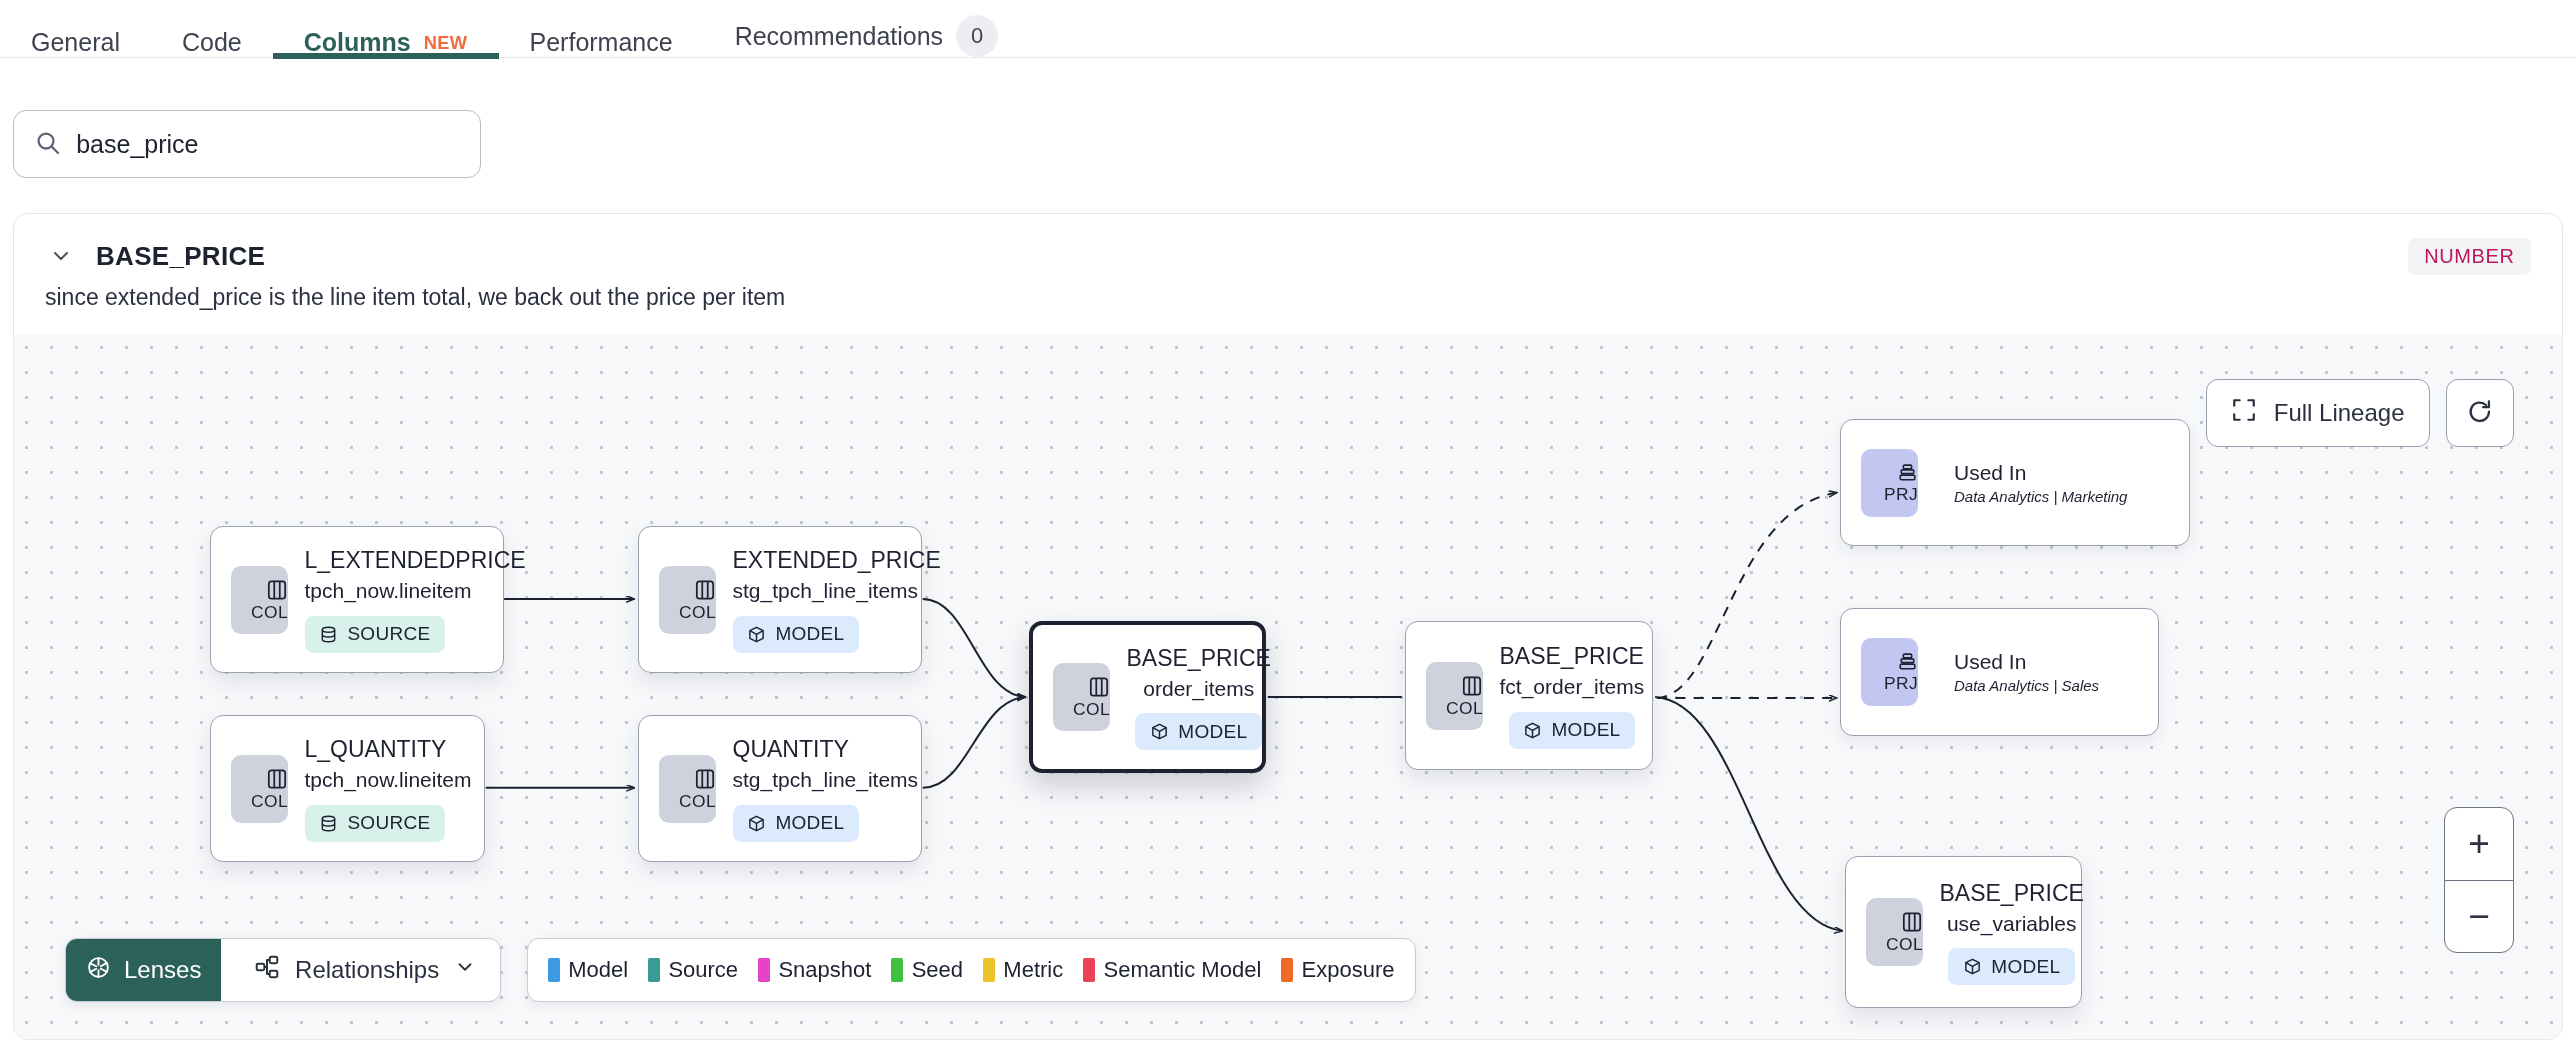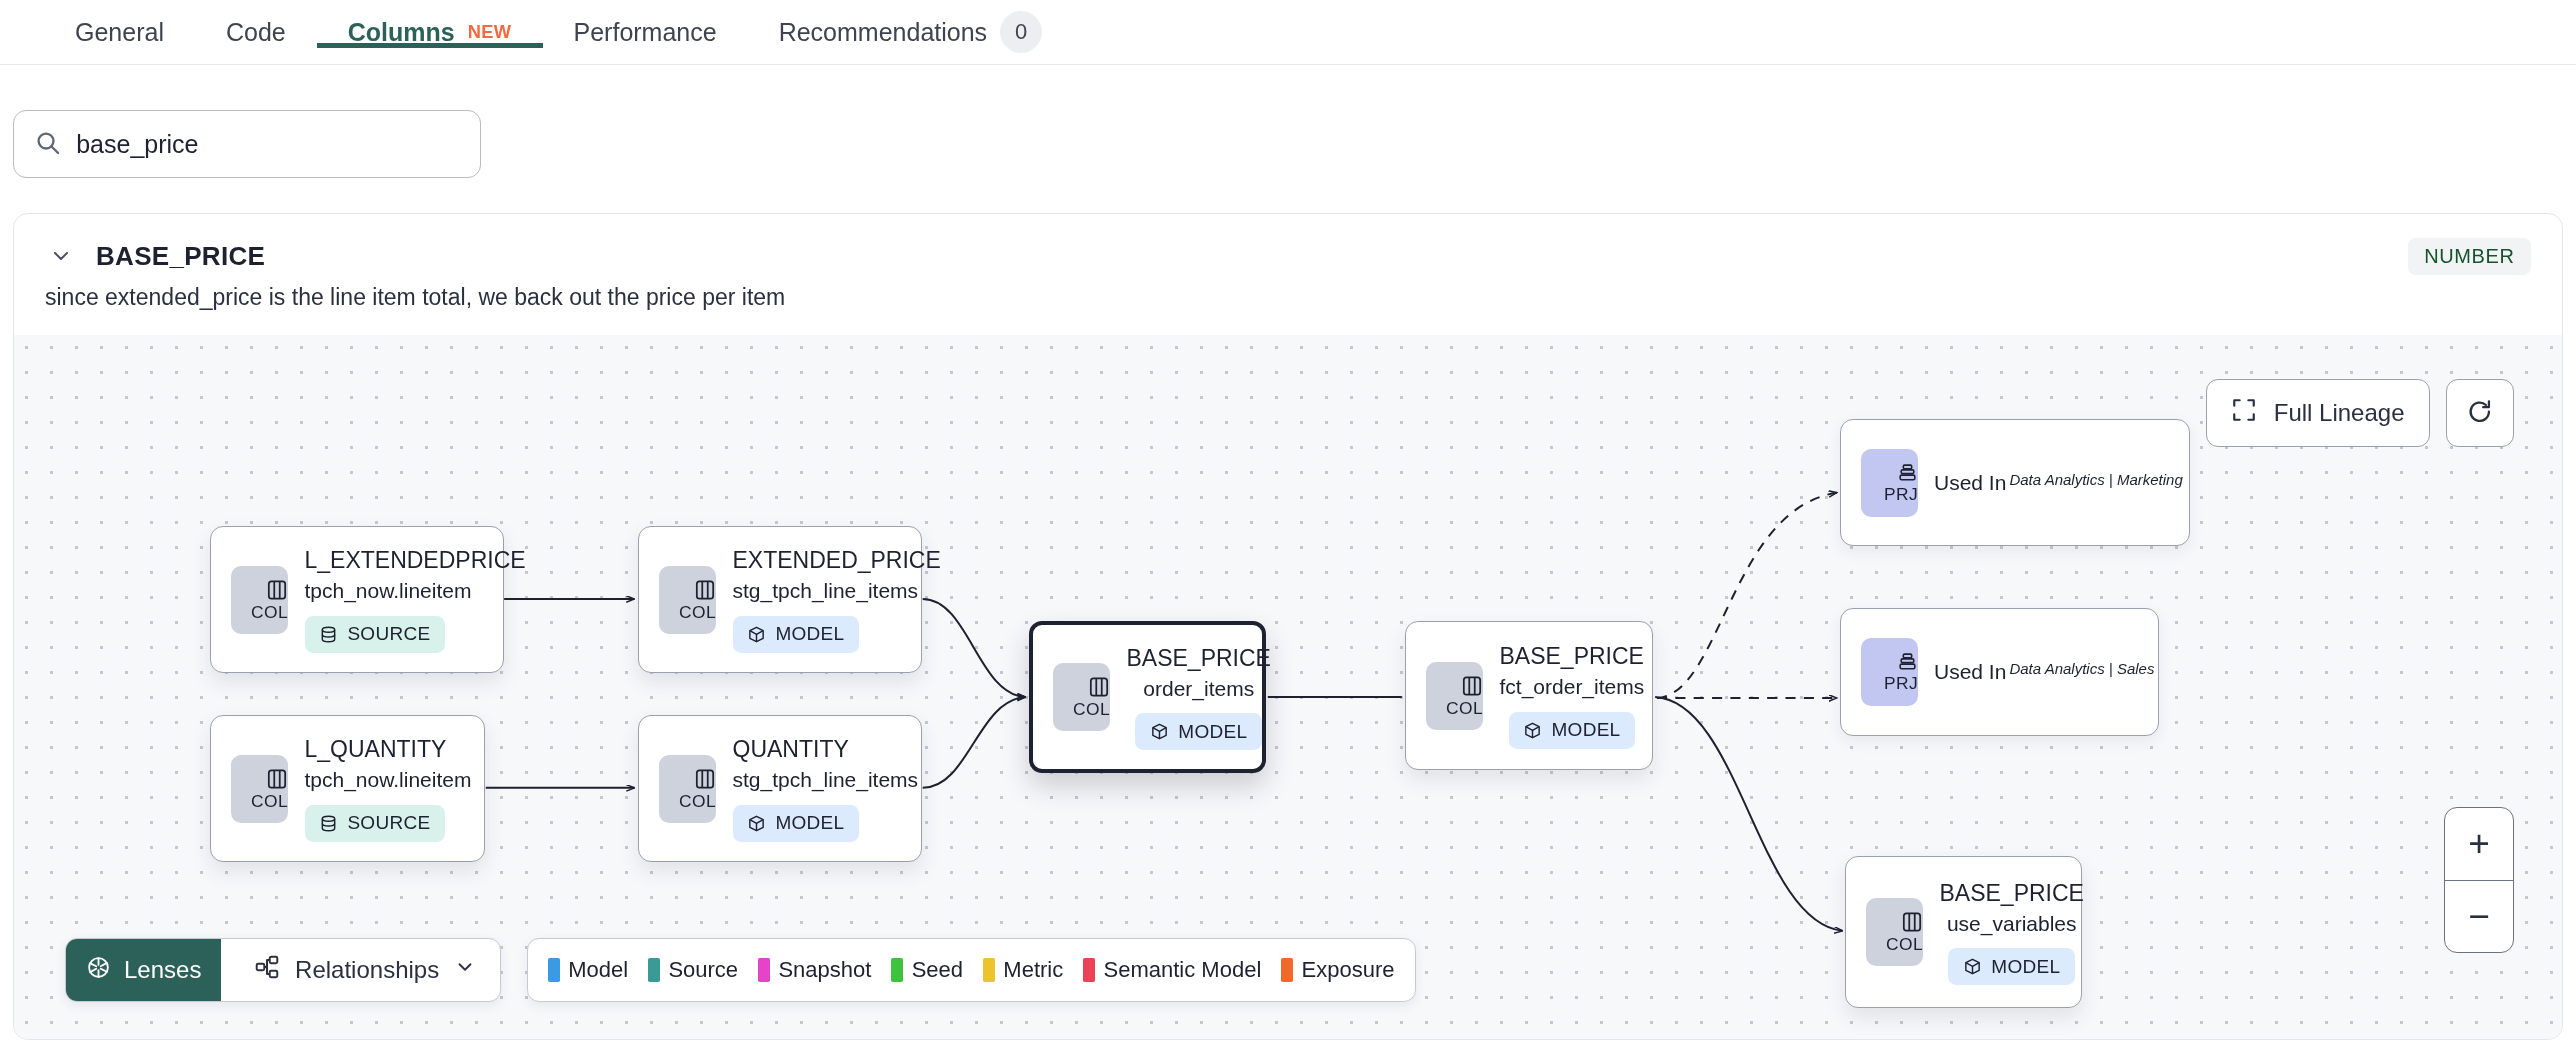--- a/index.html
+++ b/index.html
@@ -6,24 +6,23 @@
   html, body {
     width: 2576px; height: 1053px;
     background: #ffffff;
     font-family: "Liberation Sans", sans-serif;
     overflow: hidden;
   }
 
   
   .tabbar {
     position: absolute; top: 0; left: 0;
-    width: 2576px; height: 65px;
+    width: 2576px; height: 58px;
     border-bottom: 1.8px solid #e8e9ed;
-    display: flex; align-items: center;
-    padding-left: 44px;
+    display: flex; align-items: flex-end;
     background: #fff;
   }
   .tab {
     display: flex; align-items: center; gap: 13px;
     padding: 0 31px;
     font-size: 25px; color: #3f4350;
     position: relative;
     cursor: pointer;
     white-space: nowrap;
   }
@@ -75,21 +74,21 @@
   .panel-head-row { display: flex; align-items: center; }
   .chev {
     width: 31px; height: 31px; margin-right: 20px;
     display: flex; align-items: center; justify-content: center;
     cursor: pointer;
   }
   .col-title { font-size: 26px; font-weight: 700; color: #1d2130; letter-spacing: 0.3px; }
   .type-badge {
     margin-left: auto;
     background: #f2f3f5; border-radius: 7.3px;
-    padding: 7.3px 16.5px; font-size: 20px; color: #14532d;
+    padding: 7.3px 16.5px; font-size: 20px; color: #be185d;
     letter-spacing: 0.6px;
   }
   .col-desc { font-size: 23px; color: #2b3040; padding-left: 0px; }
 
   
   .canvas {
     position: absolute; left: 0; right: 0; top: 121px; bottom: 0;
     background-color: #f7f8fa;
     background-image: radial-gradient(#c3c7d2 1.5px, transparent 1.6px);
     background-size: 25px 25px;
@@ -128,21 +127,21 @@
   .tag {
     margin-top: 9.2px; align-self: flex-start;
     display: inline-flex; align-items: center; gap: 9.2px;
     padding: 7.3px 14.7px; border-radius: 8.3px;
     font-size: 19px; color: #1d2130; letter-spacing: 0.3px;
   }
   .tag.model  { background: #dbeafc; }
   .tag.source { background: #d8f1ea; }
   .tag-center { align-self: center; }
 
-  .prj-body { display: flex; flex-direction: row; gap: 3px; padding-left: 16px; }
+  .prj-body { display: flex; flex-direction: column; gap: 3px; padding-left: 36px; }
   .prj-used { font-size: 21px; color: #1d2130; }
   .prj-name { font-size: 15px; color: #1d2130; white-space: nowrap; font-style: italic; }
 
   
   .ctl-topright { position: absolute; top: 44px; right: 48px; display: flex; gap: 16.5px; }
   .btn-full {
     height: 68px; padding: 0 24px;
     background: #fff; border: 1.8px solid #9aa0ae; border-radius: 12px;
     display: flex; align-items: center; gap: 16.5px;
     font-size: 24px; color: #2b3040; cursor: pointer;

